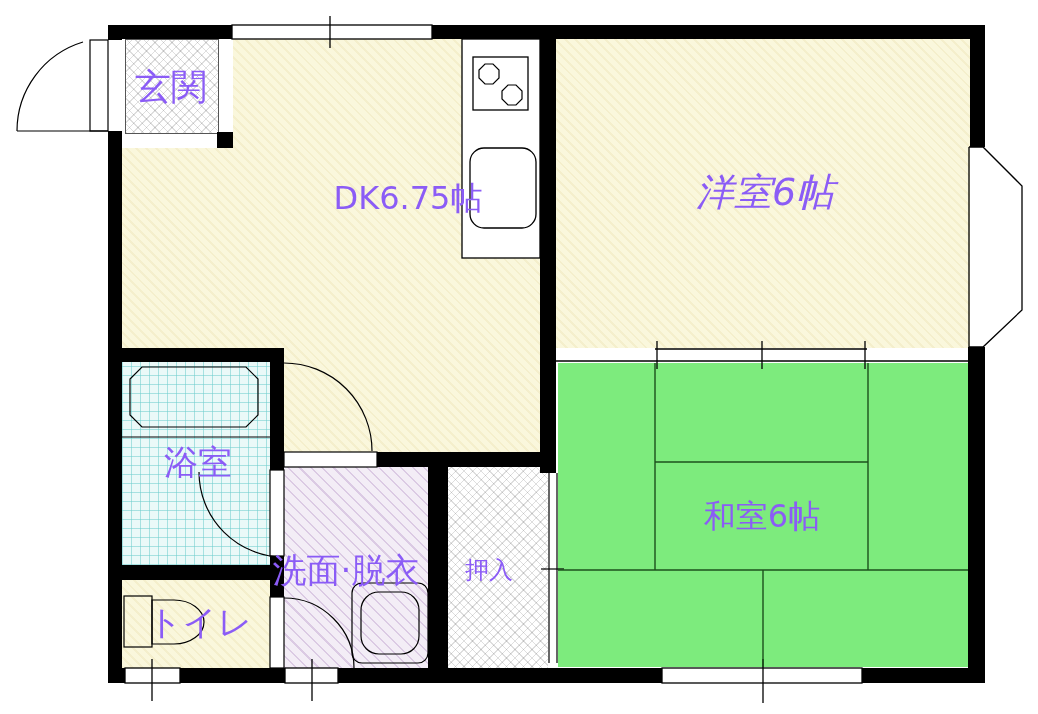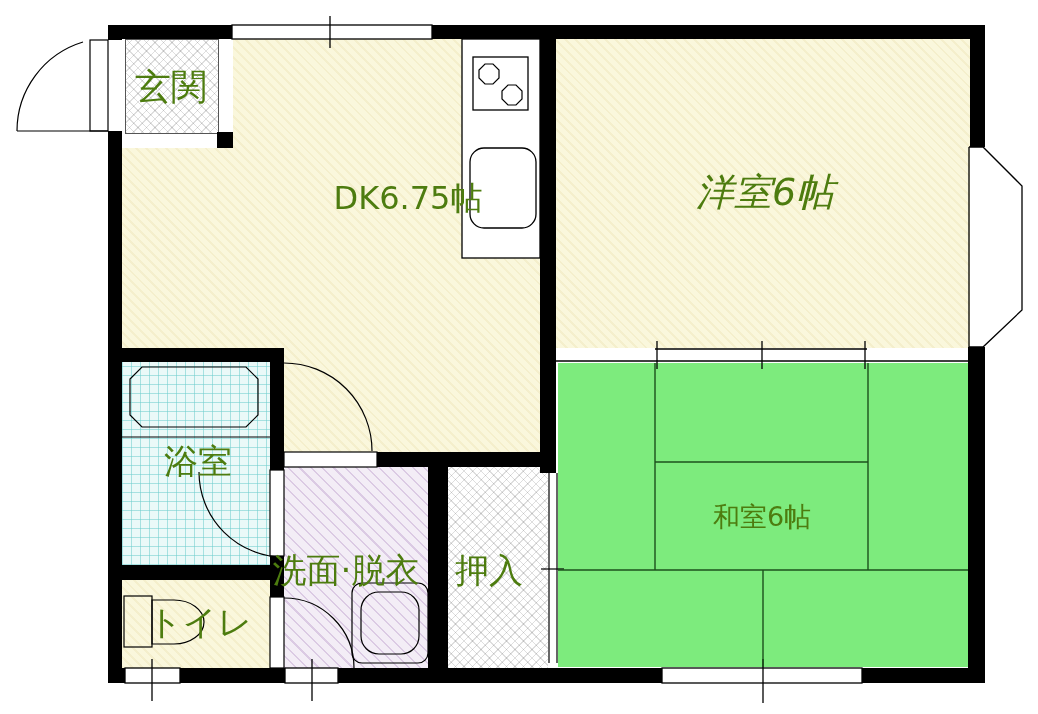--- a/index.html
+++ b/index.html
@@ -25,21 +25,21 @@
     background-image:repeating-linear-gradient(45deg, rgba(190,160,205,0.45) 0 1.5px, transparent 1.5px 8px);
   }
   .crosshatch{
     background-color:#ffffff;
     background-image:
       repeating-linear-gradient(45deg, rgba(0,0,0,0.13) 0 1px, transparent 1px 6px),
       repeating-linear-gradient(-45deg, rgba(0,0,0,0.13) 0 1px, transparent 1px 6px);
   }
   .room-label{
     position:absolute;transform:translate(-50%,-50%);
-    white-space:nowrap;color:#4d7c0f;line-height:1;z-index:30;
+    white-space:nowrap;color:#8b5cf6;line-height:1;z-index:30;
   }
   svg.overlay{position:absolute;left:0;top:0;z-index:20;pointer-events:none;}
   .f{z-index:1}.w{z-index:10}
 </style>
 </head>
 <body>
 
 <div id="plan">
 
   <div class="fill f cream" style="left:122px;top:39px;width:418px;height:413px;"></div>
@@ -160,19 +160,19 @@
 
     <g stroke="#000" stroke-width="1.2" fill="none">
       <rect x="352" y="583" width="76" height="80" rx="10"></rect>
       <rect x="361" y="592" width="58" height="62" rx="18"></rect>
     </g>
   </svg>
 
   <div class="room-label" style="left:171px;top:87px;font-size:36px;">玄関</div>
   <div class="room-label" style="left:408px;top:198px;font-size:32px;">DK6.75帖</div>
   <div class="room-label" style="left:765px;top:192px;font-size:38px;font-style:italic;">洋室6帖</div>
-  <div class="room-label" style="left:762px;top:516px;font-size:27px;">和室6帖</div>
-  <div class="room-label" style="left:198px;top:462px;font-size:34px;font-family:Liberation Serif, serif;">浴室</div>
+  <div class="room-label" style="left:762px;top:516px;font-size:32px;">和室6帖</div>
+  <div class="room-label" style="left:198px;top:462px;font-size:34px;">浴室</div>
   <div class="room-label" style="left:200px;top:622px;font-size:34px;">トイレ</div>
   <div class="room-label" style="left:346px;top:570px;font-size:34px;">洗面·脱衣</div>
-  <div class="room-label" style="left:489px;top:570px;font-size:34px;">押入</div>
+  <div class="room-label" style="left:489px;top:570px;font-size:24px;">押入</div>
 
 </div>
 
 </body></html>

